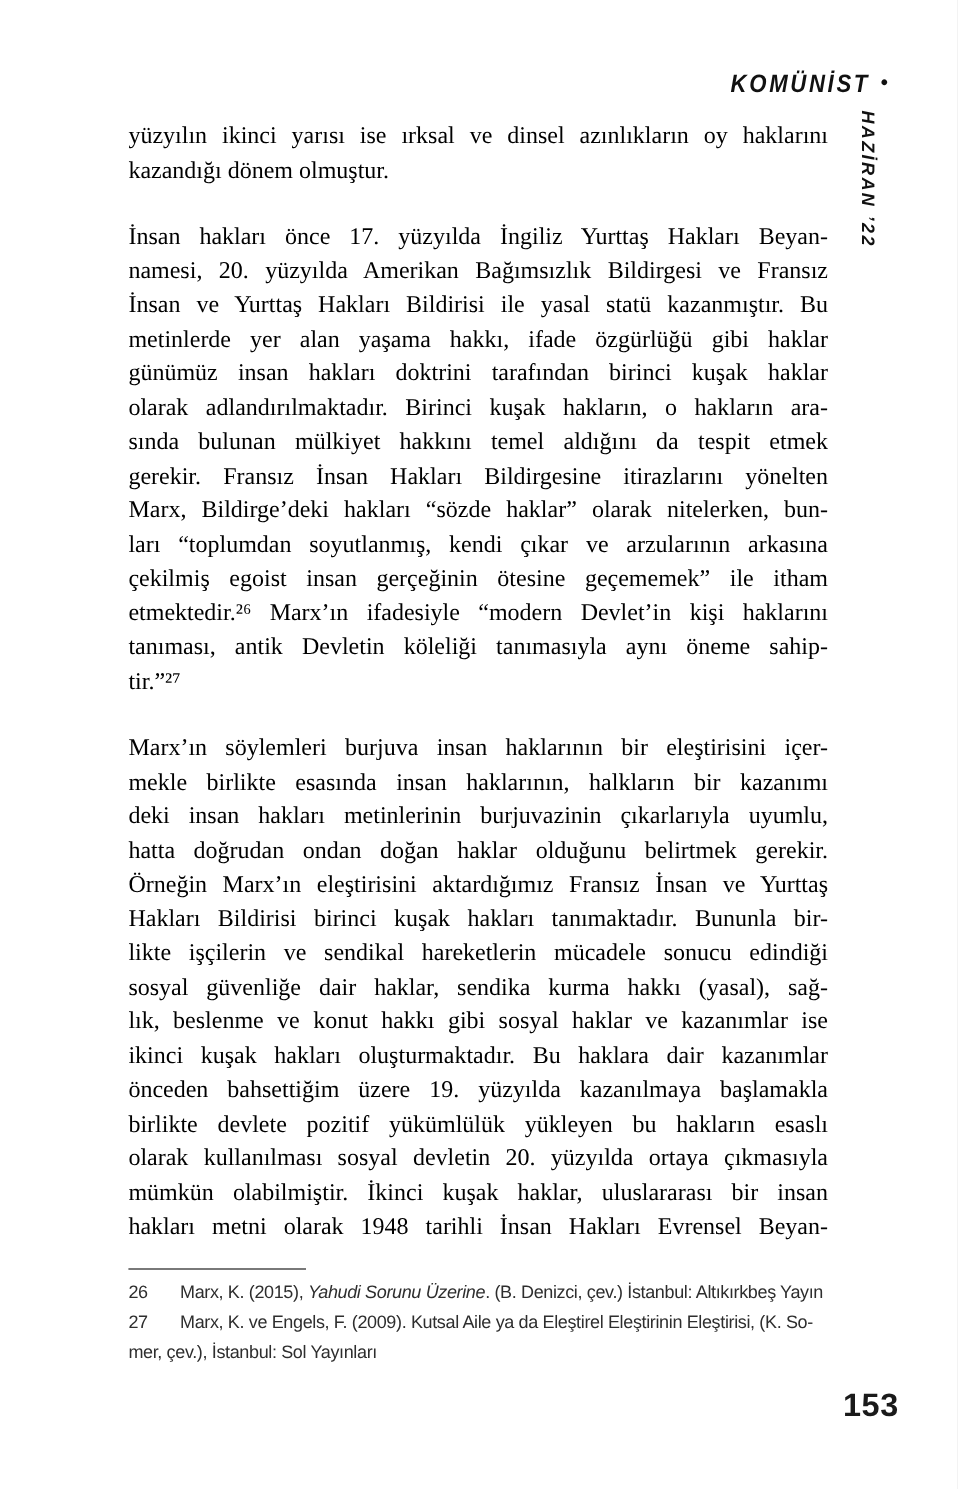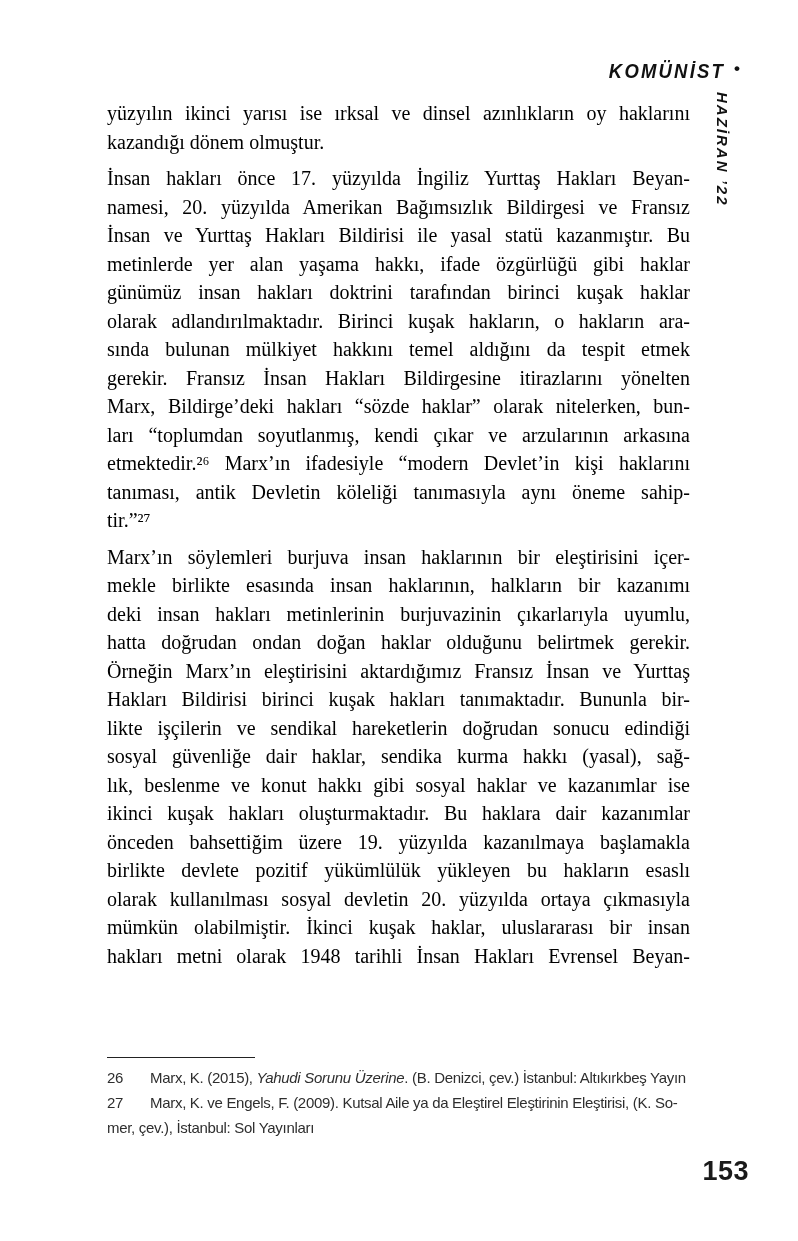--- a/index.html
+++ b/index.html
@@ -54,21 +54,21 @@
   .body-text {
     position: absolute;
     left: 107px;
     top: 99px;
     width: 583px;
     color: #000000;
     font-size: 20px;
     line-height: 28.5px;
   }
   .para { margin: 0; }
-  .para + .para { margin-top: 8px; }
+  .para + .para { margin-top: 27px; }
   .line {
     text-align: justify;
     text-align-last: justify;
     white-space: normal;
   }
   .line.line-left {
     text-align: left;
     text-align-last: left;
   }
 
@@ -132,33 +132,34 @@
       <div class="line">İnsan hakları önce 17. yüzyılda İngiliz Yurttaş Hakları Beyan-</div>
       <div class="line">namesi, 20. yüzyılda Amerikan Bağımsızlık Bildirgesi ve Fransız</div>
       <div class="line">İnsan ve Yurttaş Hakları Bildirisi ile yasal statü kazanmıştır. Bu</div>
       <div class="line">metinlerde yer alan yaşama hakkı, ifade özgürlüğü gibi haklar</div>
       <div class="line">günümüz insan hakları doktrini tarafından birinci kuşak haklar</div>
       <div class="line">olarak adlandırılmaktadır. Birinci kuşak hakların, o hakların ara-</div>
       <div class="line">sında bulunan mülkiyet hakkını temel aldığını da tespit etmek</div>
       <div class="line">gerekir. Fransız İnsan Hakları Bildirgesine itirazlarını yönelten</div>
       <div class="line">Marx, Bildirge’deki hakları “sözde haklar” olarak nitelerken, bun-</div>
       <div class="line">ları “toplumdan soyutlanmış, kendi çıkar ve arzularının arkasına</div>
+      <div class="line">çekilmiş egoist insan gerçeğinin ötesine geçememek” ile itham</div>
       <div class="line">etmektedir.²⁶ Marx’ın ifadesiyle “modern Devlet’in kişi haklarını</div>
       <div class="line">tanıması, antik Devletin köleliği tanımasıyla aynı öneme sahip-</div>
       <div class="line line-left">tir.”²⁷</div>
     </div>
 
     <div class="para">
       <div class="line">Marx’ın söylemleri burjuva insan haklarının bir eleştirisini içer-</div>
       <div class="line">mekle birlikte esasında insan haklarının, halkların bir kazanımı</div>
       <div class="line">deki insan hakları metinlerinin burjuvazinin çıkarlarıyla uyumlu,</div>
       <div class="line">hatta doğrudan ondan doğan haklar olduğunu belirtmek gerekir.</div>
       <div class="line">Örneğin Marx’ın eleştirisini aktardığımız Fransız İnsan ve Yurttaş</div>
       <div class="line">Hakları Bildirisi birinci kuşak hakları tanımaktadır. Bununla bir-</div>
-      <div class="line">likte işçilerin ve sendikal hareketlerin doğrudan sonucu edindiği</div>
+      <div class="line">likte işçilerin ve sendikal hareketlerin mücadele sonucu edindiği</div>
       <div class="line">sosyal güvenliğe dair haklar, sendika kurma hakkı (yasal), sağ-</div>
       <div class="line">lık, beslenme ve konut hakkı gibi sosyal haklar ve kazanımlar ise</div>
       <div class="line">ikinci kuşak hakları oluşturmaktadır. Bu haklara dair kazanımlar</div>
       <div class="line">önceden bahsettiğim üzere 19. yüzyılda kazanılmaya başlamakla</div>
       <div class="line">birlikte devlete pozitif yükümlülük yükleyen bu hakların esaslı</div>
       <div class="line">olarak kullanılması sosyal devletin 20. yüzyılda ortaya çıkmasıyla</div>
       <div class="line">mümkün olabilmiştir. İkinci kuşak haklar, uluslararası bir insan</div>
       <div class="line">hakları metni olarak 1948 tarihli İnsan Hakları Evrensel Beyan-</div>
     </div>
 

